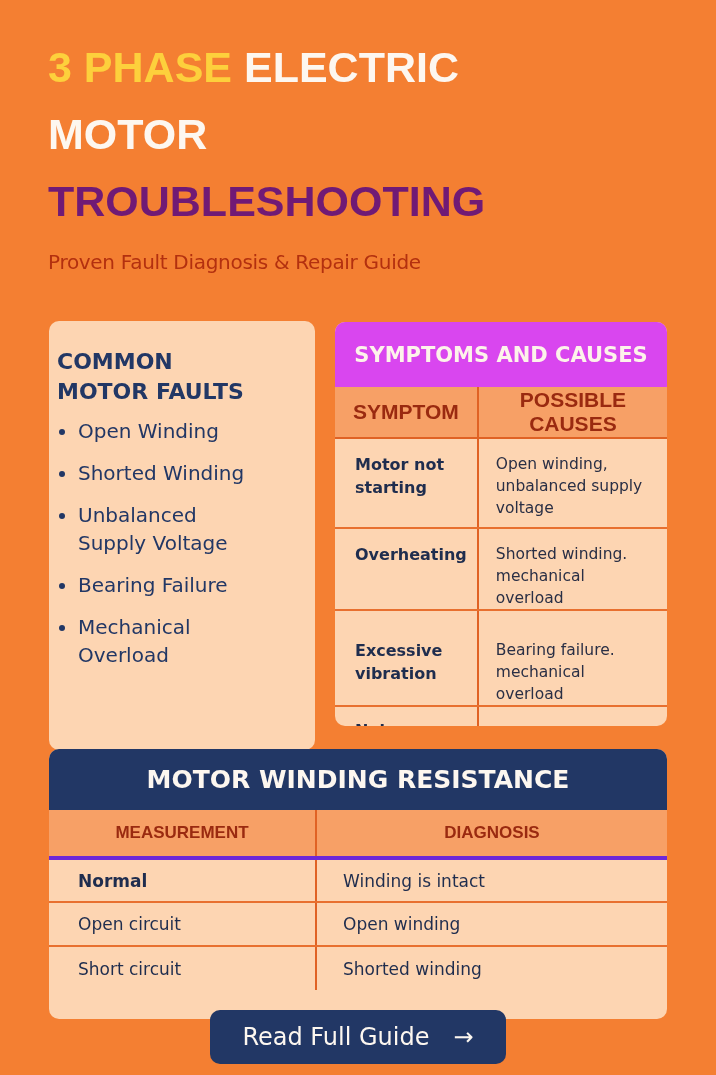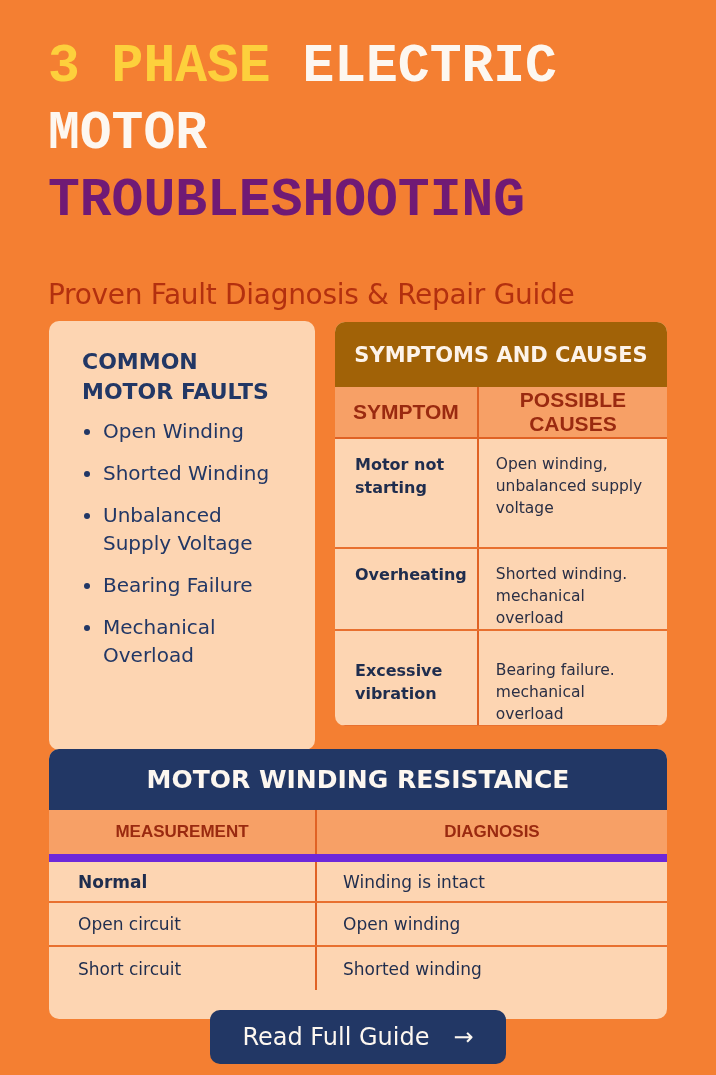--- a/index.html
+++ b/index.html
@@ -5,35 +5,35 @@
   * { box-sizing: border-box; margin: 0; padding: 0; }
   html, body { width: 716px; height: 1075px; }
   body {
     background: #f47f32;
     font-family: "Liberation Sans", "DejaVu Sans", sans-serif;
     position: relative;
     overflow: hidden;
   }
   .title {
     position: absolute; left: 48px; top: 34px; width: 660px;
-    font-family: Liberation Mono, monospace;
-    font-weight: bold; font-size: 53px; line-height: 67px; letter-spacing: 0px;
+    font-family: Liberation Sans, sans-serif;
+    font-weight: bold; font-size: 43px; line-height: 67px; letter-spacing: 0px;
   }
   .title .yellow { color: #fdd03c; }
   .title .white { color: #fdf7f0; }
   .title .navy { color: #701a75; }
   .subtitle {
     position: absolute; left: 48px; top: 250px;
     font-family: "DejaVu Sans", sans-serif;
-    font-size: 28px; color: #b3300f; letter-spacing: -0.3px; margin-top: 28px;
+    font-size: 20px; color: #b3300f; letter-spacing: -0.3px;
   }
   .faults-card {
     position: absolute; left: 49px; top: 321px; width: 266px; height: 429px;
     background: #fdd5b2; border-radius: 10px;
-    padding: 26px 24px 0 33px;
+    padding: 26px 24px 0 8px;
   }
   .faults-card h2 {
     font-family: "DejaVu Sans", sans-serif;
     color: #223765; font-size: 22px; line-height: 30px; font-weight: bold;
     margin-bottom: 10px;
   }
   .faults-card ul { list-style: none; }
   .faults-card li {
     position: relative; padding-left: 21px;
     font-family: "DejaVu Sans", sans-serif;
@@ -41,56 +41,56 @@
   }
   .faults-card li::before {
     content: ""; position: absolute; left: 2px; top: 12px;
     width: 6px; height: 6px; border-radius: 50%; background: #223765;
   }
   .symptoms-card {
     position: absolute; left: 335px; top: 322px; width: 332px; height: 404px;
     background: #fdd5b2; border-radius: 10px; overflow: hidden;
   }
   .symptoms-card .header {
-    height: 65px; background: #a16207; color: #fdf3ea;
+    height: 65px; background: #d946ef; color: #fdf3ea;
     font-family: "DejaVu Sans", sans-serif;
     font-size: 21px; font-weight: bold;
     display: flex; align-items: center; justify-content: center;
   }
   table { border-collapse: collapse; width: 100%; }
   .sym-table th {
     background: #f7a066; color: #9a2a10; font-size: 21px; font-weight: bold;
     height: 51px; border-bottom: 2px solid #e06224;
   }
   .sym-table th:first-child, .sym-table td:first-child { width: 142px; border-right: 2px solid #e06224; }
   .sym-table td {
     vertical-align: top; padding: 14px 10px 0 20px;
     border-bottom: 2px solid #e8702f;
     font-family: "DejaVu Sans", sans-serif;
   }
   .sym-table td.sym { font-weight: bold; color: #1f2d4e; font-size: 16px; line-height: 23px; }
   .sym-table td.cause { color: #2a2f45; font-size: 15.5px; line-height: 22px; padding-left: 17px; }
-  .sym-table tr.r1 td { height: 110px; margin-top: 28px; }
+  .sym-table tr.r1 td { height: 90px; margin-top: 28px; }
   .sym-table tr.r2 td { height: 66px; }
   .sym-table tr.r3 td { height: 66px; padding-top: 28px; }
   .sym-table tr.r4 td { height: 66px; border-bottom: none; padding-top: 12px; }
   .sym-table tr.r4 td.cause { padding-top: 18px; }
   .res-card {
     position: absolute; left: 49px; top: 749px; width: 618px; height: 270px;
     background: #fdd5b2; border-radius: 10px; overflow: hidden;
   }
   .res-card .header {
     height: 61px; background: #223765; color: #fdf7f0;
     font-family: "DejaVu Sans", sans-serif;
     font-size: 25px; font-weight: bold;
     display: flex; align-items: center; justify-content: center;
   }
   .res-table th {
     background: #f7a066; color: #9a2a10; font-size: 17px; font-weight: bold;
-    height: 48px; border-bottom: 8px solid #6d28d9;
+    height: 48px; border-bottom: 4px solid #6d28d9;
   }
   .res-table th:first-child, .res-table td:first-child { width: 267px; border-right: 2px solid #e06224; }
   .res-table td {
     height: 44px; border-bottom: 2px solid #e8702f;
     font-family: "DejaVu Sans", sans-serif;
     font-size: 17px; color: #1f2d4e; padding-left: 29px;
   }
   .res-table td:last-child { padding-left: 26px; }
   .res-table td.bold { font-weight: bold; }
   .res-table tr:last-child td { border-bottom: none; }

